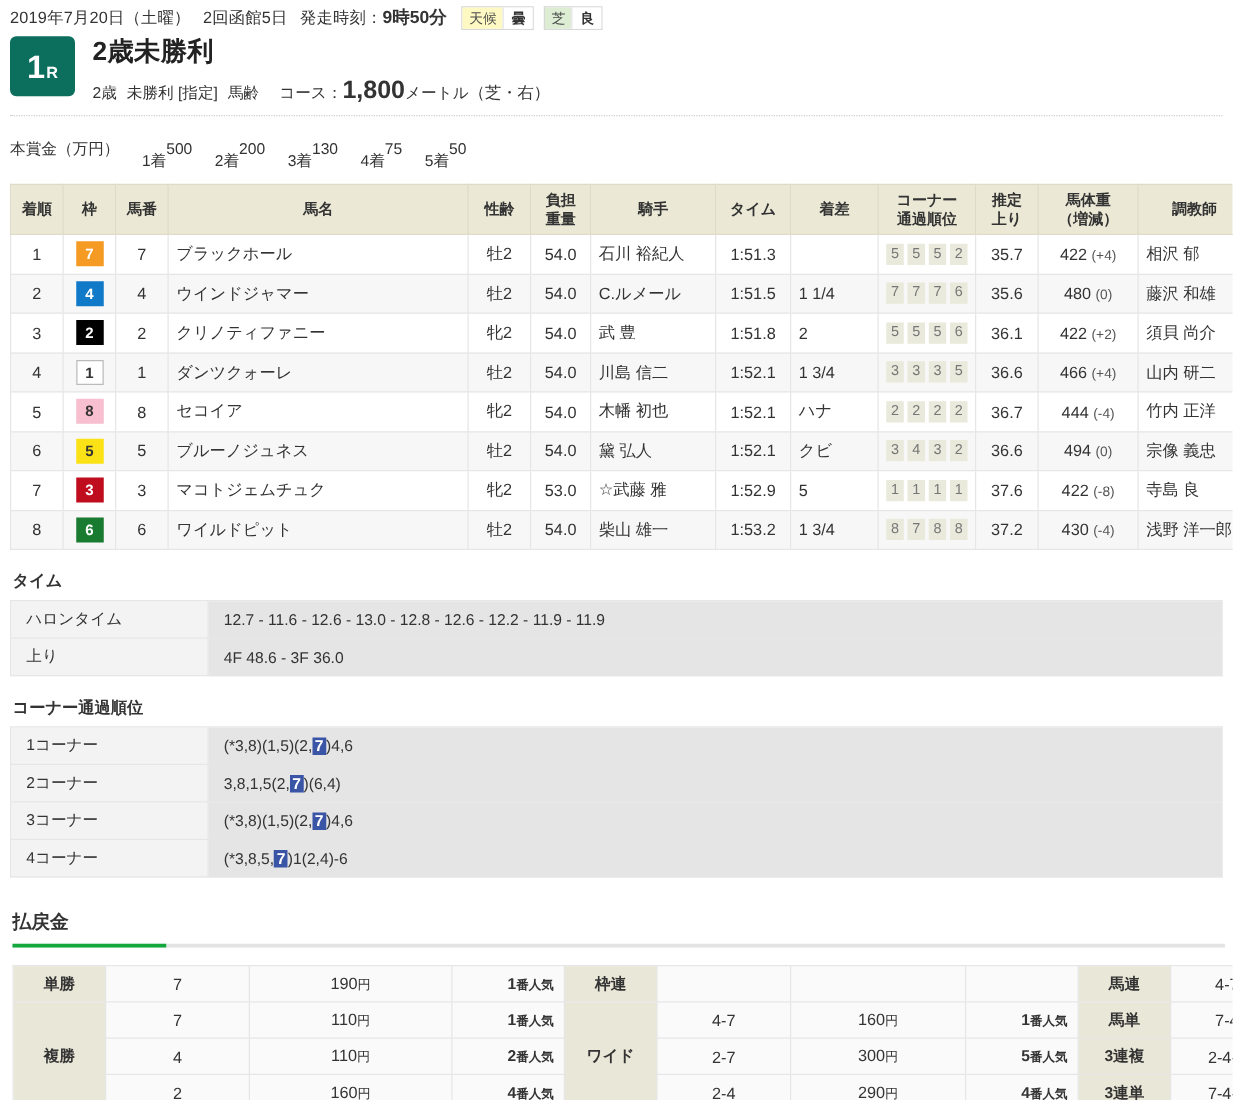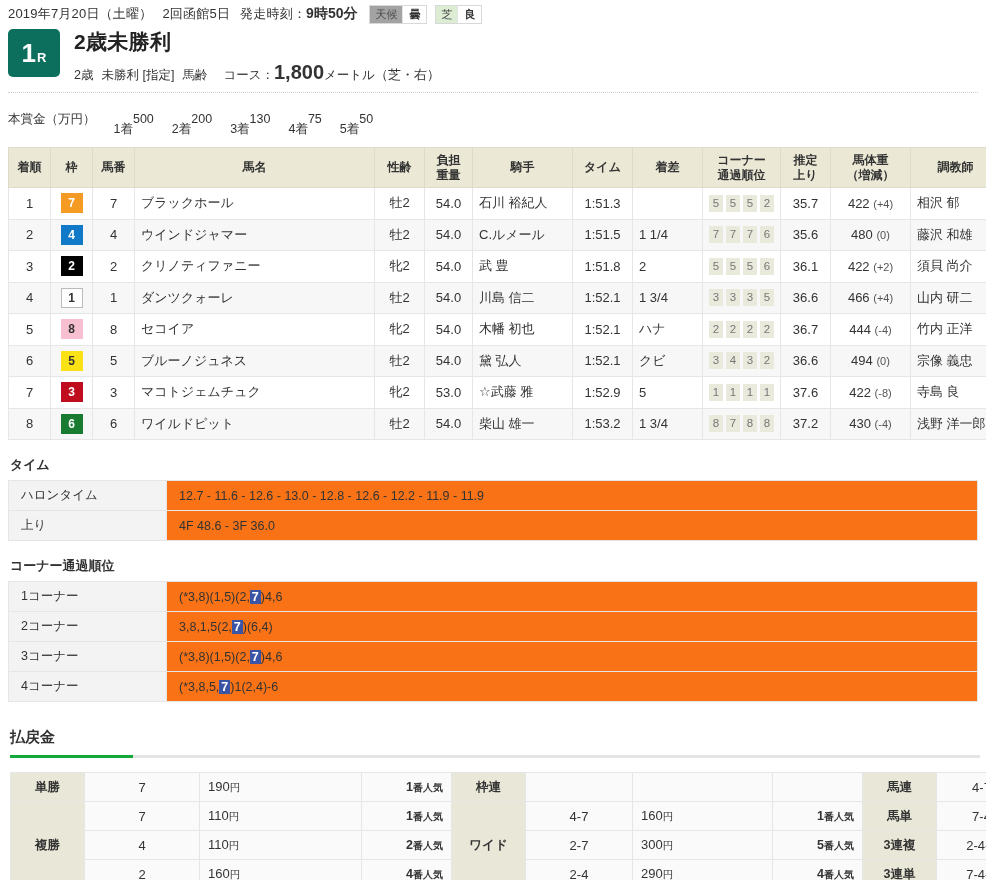--- a/index.html
+++ b/index.html
@@ -22,21 +22,21 @@
   .race-meta .m-txt { letter-spacing: .2px; }
   .race-meta .m-gap { display:inline-block; width: 10px; }
   .race-meta .m-strong { font-weight: bold; font-size: 14px; }
   .cond-group { display: inline-flex; margin-left: 12px; height: 19px; }
   .cond-box { display:flex; align-items:center; height:19px; border:1px solid #d8d8d8; }
   .cond-box + .cond-box { margin-left: 8px; }
   .cond-k {
     font-size: 11px; padding: 0 5px; height:100%;
     display:flex; align-items:center; color:#4a4a4a;
   }
-  .cond-k.weather { background:#a3a3a3; }
+  .cond-k.weather { background:#fef9c3; }
   .cond-k.turf { background:#dcedd4; }
   .cond-v {
     font-size: 11px; font-weight:bold; padding: 0 6px; height:100%;
     display:flex; align-items:center; background:#fff; color:#333;
     border-left:1px solid #e4e4e4;
   }
 
   .race-title-row { display: flex; align-items: flex-start; padding: 3px 0 6px 0; }
   .race-no {
     width: 52px; height: 48px; background: #0c6e5d; color:#fff;
@@ -100,41 +100,41 @@
 
   
   .sec { padding: 0 8px; }
   .sec-h {
     font-size: 13px; font-weight: bold; color:#333;
     margin: 16px 0 6px 2px;
   }
   table.kv { width: 970px; border-collapse: collapse; table-layout: fixed; }
   table.kv td { border: 1px solid #e6e6e6; font-size: 12.5px; color:#333; height: 30px; padding: 3px 12px; }
   table.kv td.k { background: #f3f3f3; width: 158px; }
-  table.kv td.v { background: #f97316; }
+  table.kv td.v { background: #e5e5e5; }
   .hl7 { background:#3b55a6; color:#ffffff; padding: 0 2px; font-weight:bold; }
 
   
   .pay-h {
     font-size: 15px; font-weight: bold; color:#333;
     margin: 26px 0 0 2px;
   }
   .pay-ul { position:relative; width: 970px; height: 3px; margin: 8px 0 14px 2px; background:#e4e4e4; }
   .pay-ul i { position:absolute; left:0; top:0; width: 123px; height:3px; background:#12a83c; display:block; }
 
   table.payout { width: 970px; border-collapse: collapse; table-layout: fixed; margin-left: 2px; }
   table.payout td {
     border: 1px solid #e6e6e6; font-size: 13px; color:#333;
     height: 29px; padding: 2px 8px; vertical-align: middle; background:#fafafa;
   }
   table.payout td.cat {
     background: #e9e7d7; font-weight: bold; text-align:center; font-size: 12.5px;
   }
   table.payout td.num { text-align:center; }
-  table.payout td.yen { text-align:left; }
+  table.payout td.yen { text-align:center; }
   table.payout td.pop { text-align:right; font-size: 12.5px; font-weight: bold; }
   table.payout td.dashed-top { border-top: 1px dashed #cfcfcf; }
   .yen-u { font-size: 10.5px; }
   .pop-u { font-size: 10px; }
 </style>
 </head>
 <body>
 
 <div class="race-head">
 

